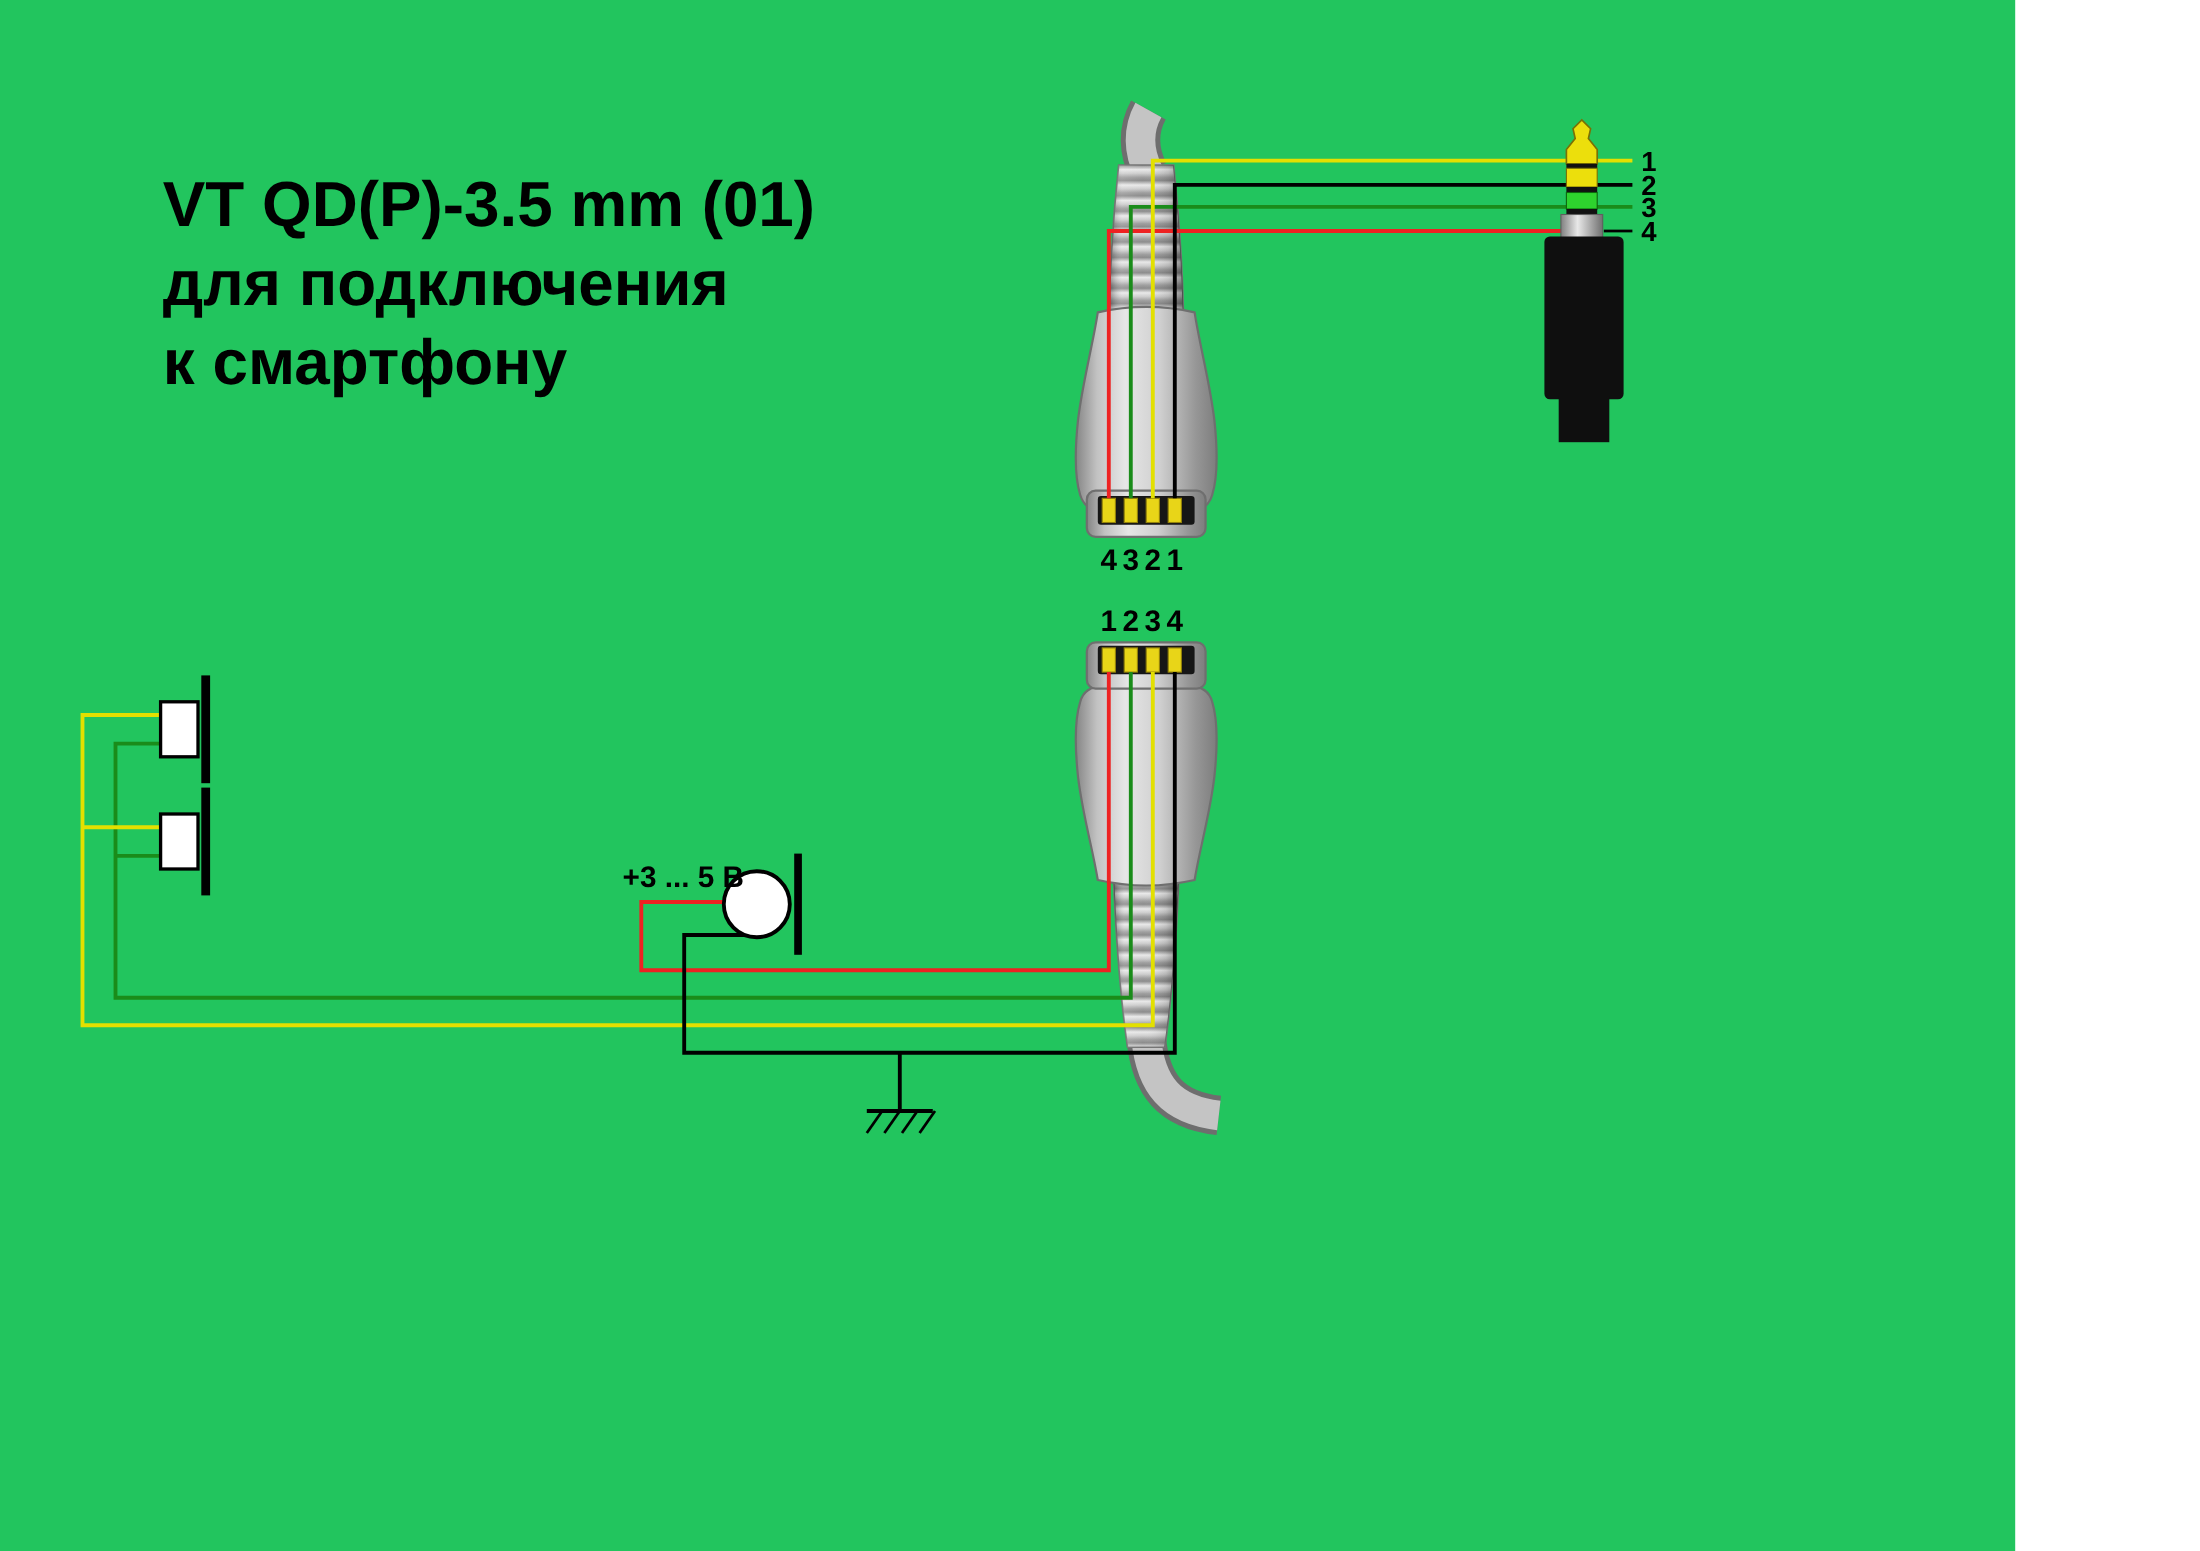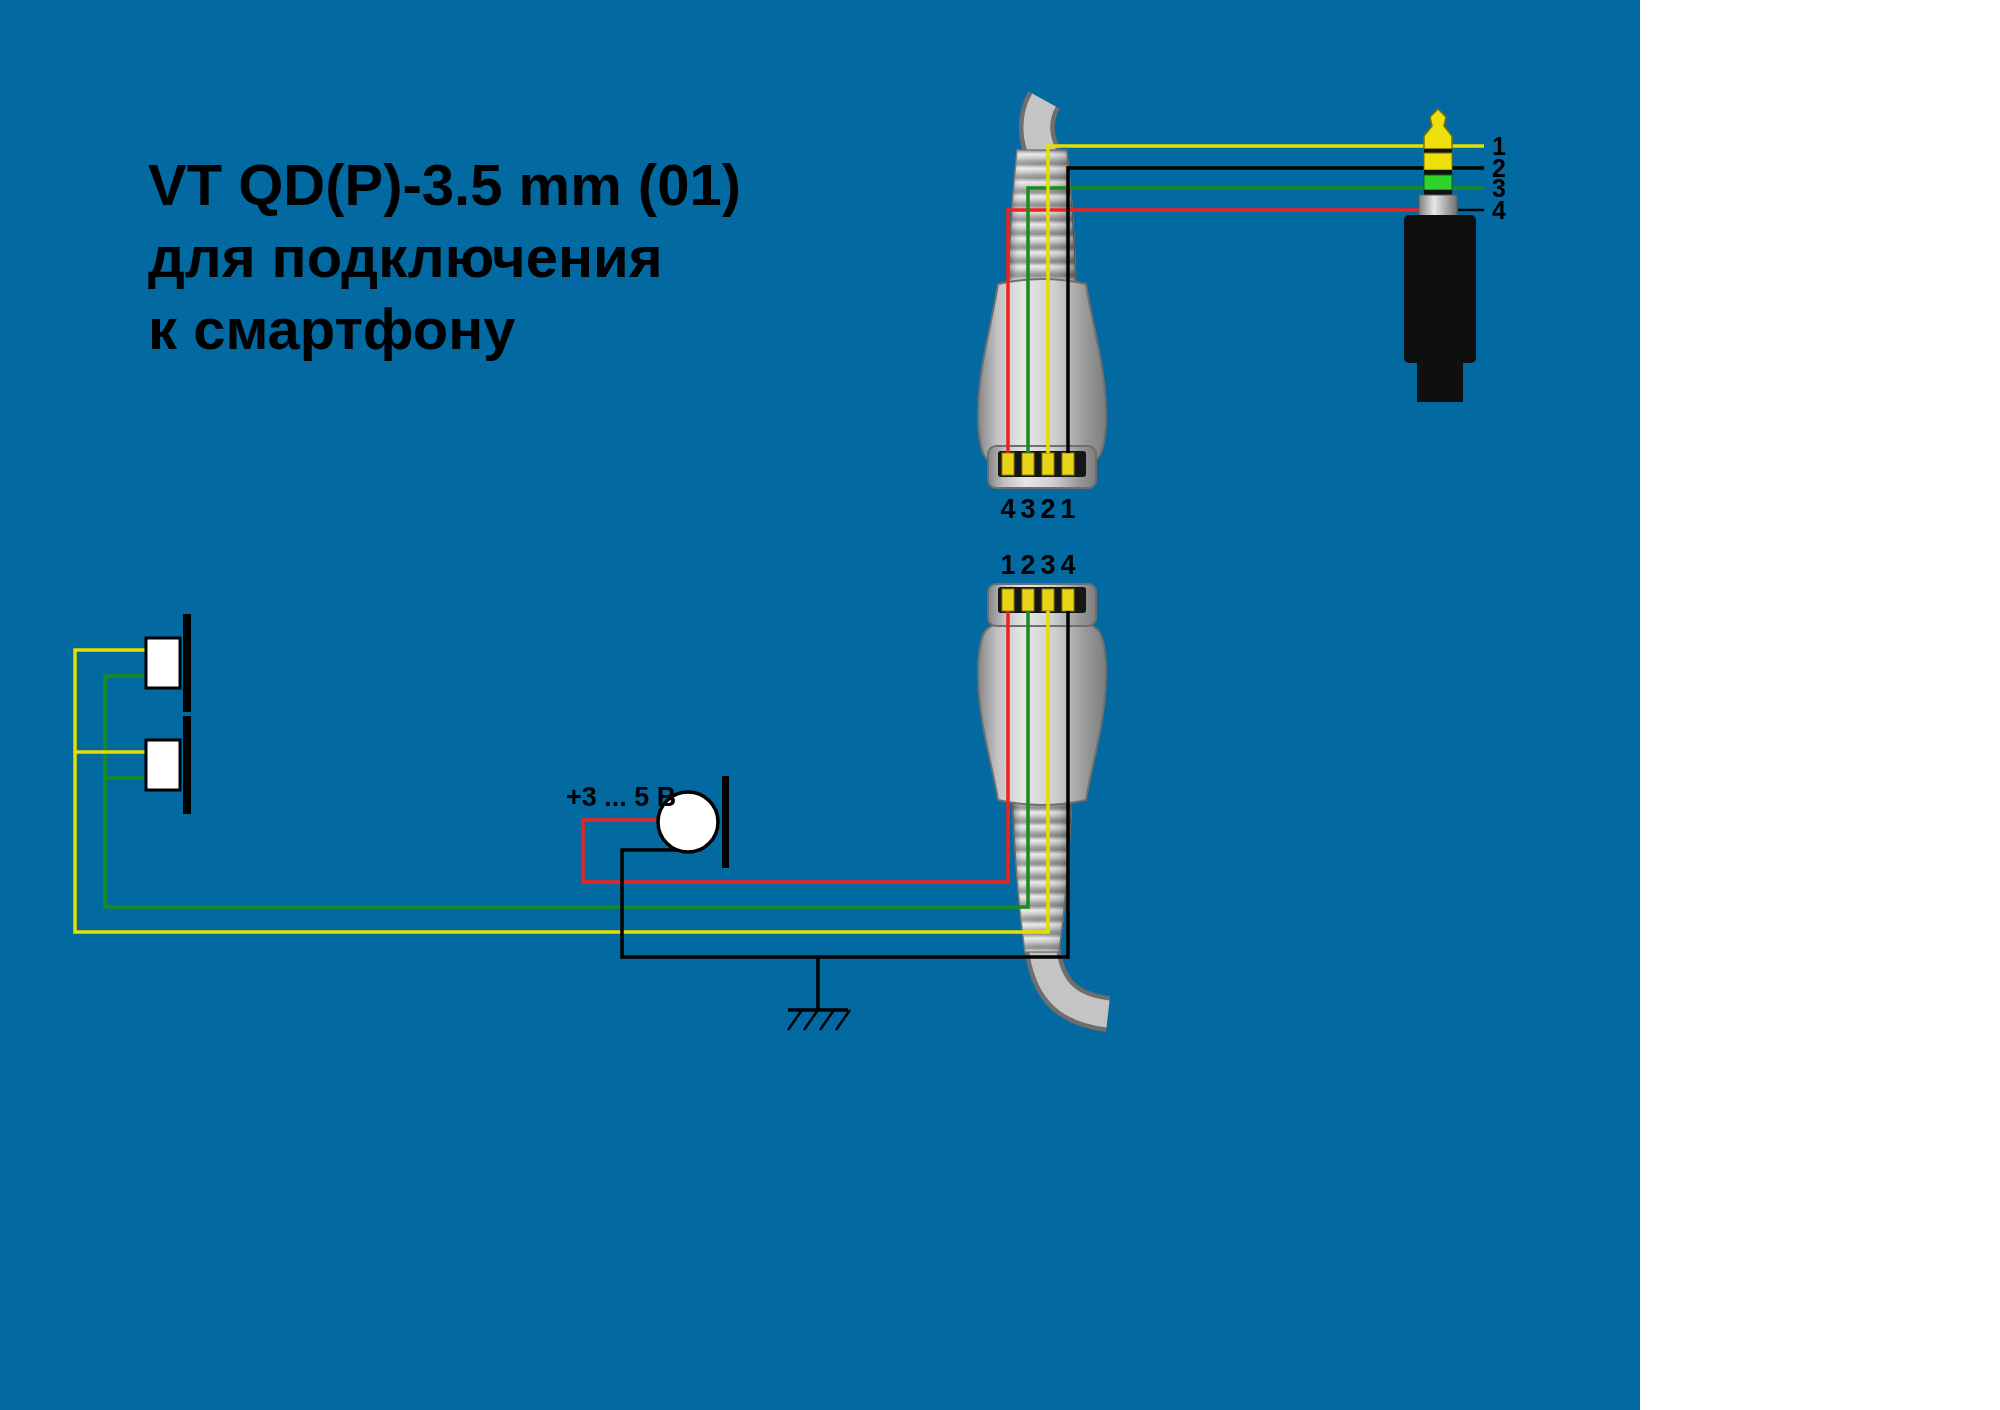--- a/index.html
+++ b/index.html
@@ -1,16 +1,16 @@
 <!DOCTYPE html>
 <html><head>
 <meta charset="utf-8">
 <style>
   html,body{margin:0;padding:0;background:#ffffff;}
-  .stage{position:relative;width:1640px;height:1410px;background:#0369a1;overflow:hidden;
+  .stage{position:relative;width:1832px;height:1410px;background:#22c55e;overflow:hidden;
          font-family:"Liberation Sans","DejaVu Sans",sans-serif;}
   svg{display:block;}
   text{fill:#000;font-family:"Liberation Sans","DejaVu Sans",sans-serif;}
   .title-text{font-weight:bold;font-size:58px;}
   .pin-label{font-weight:bold;font-size:27px;text-anchor:middle;}
   .jack-label{font-weight:bold;font-size:25px;}
   .mic-label{font-weight:bold;font-size:27px;}
 </style>
 </head>
 <body>

